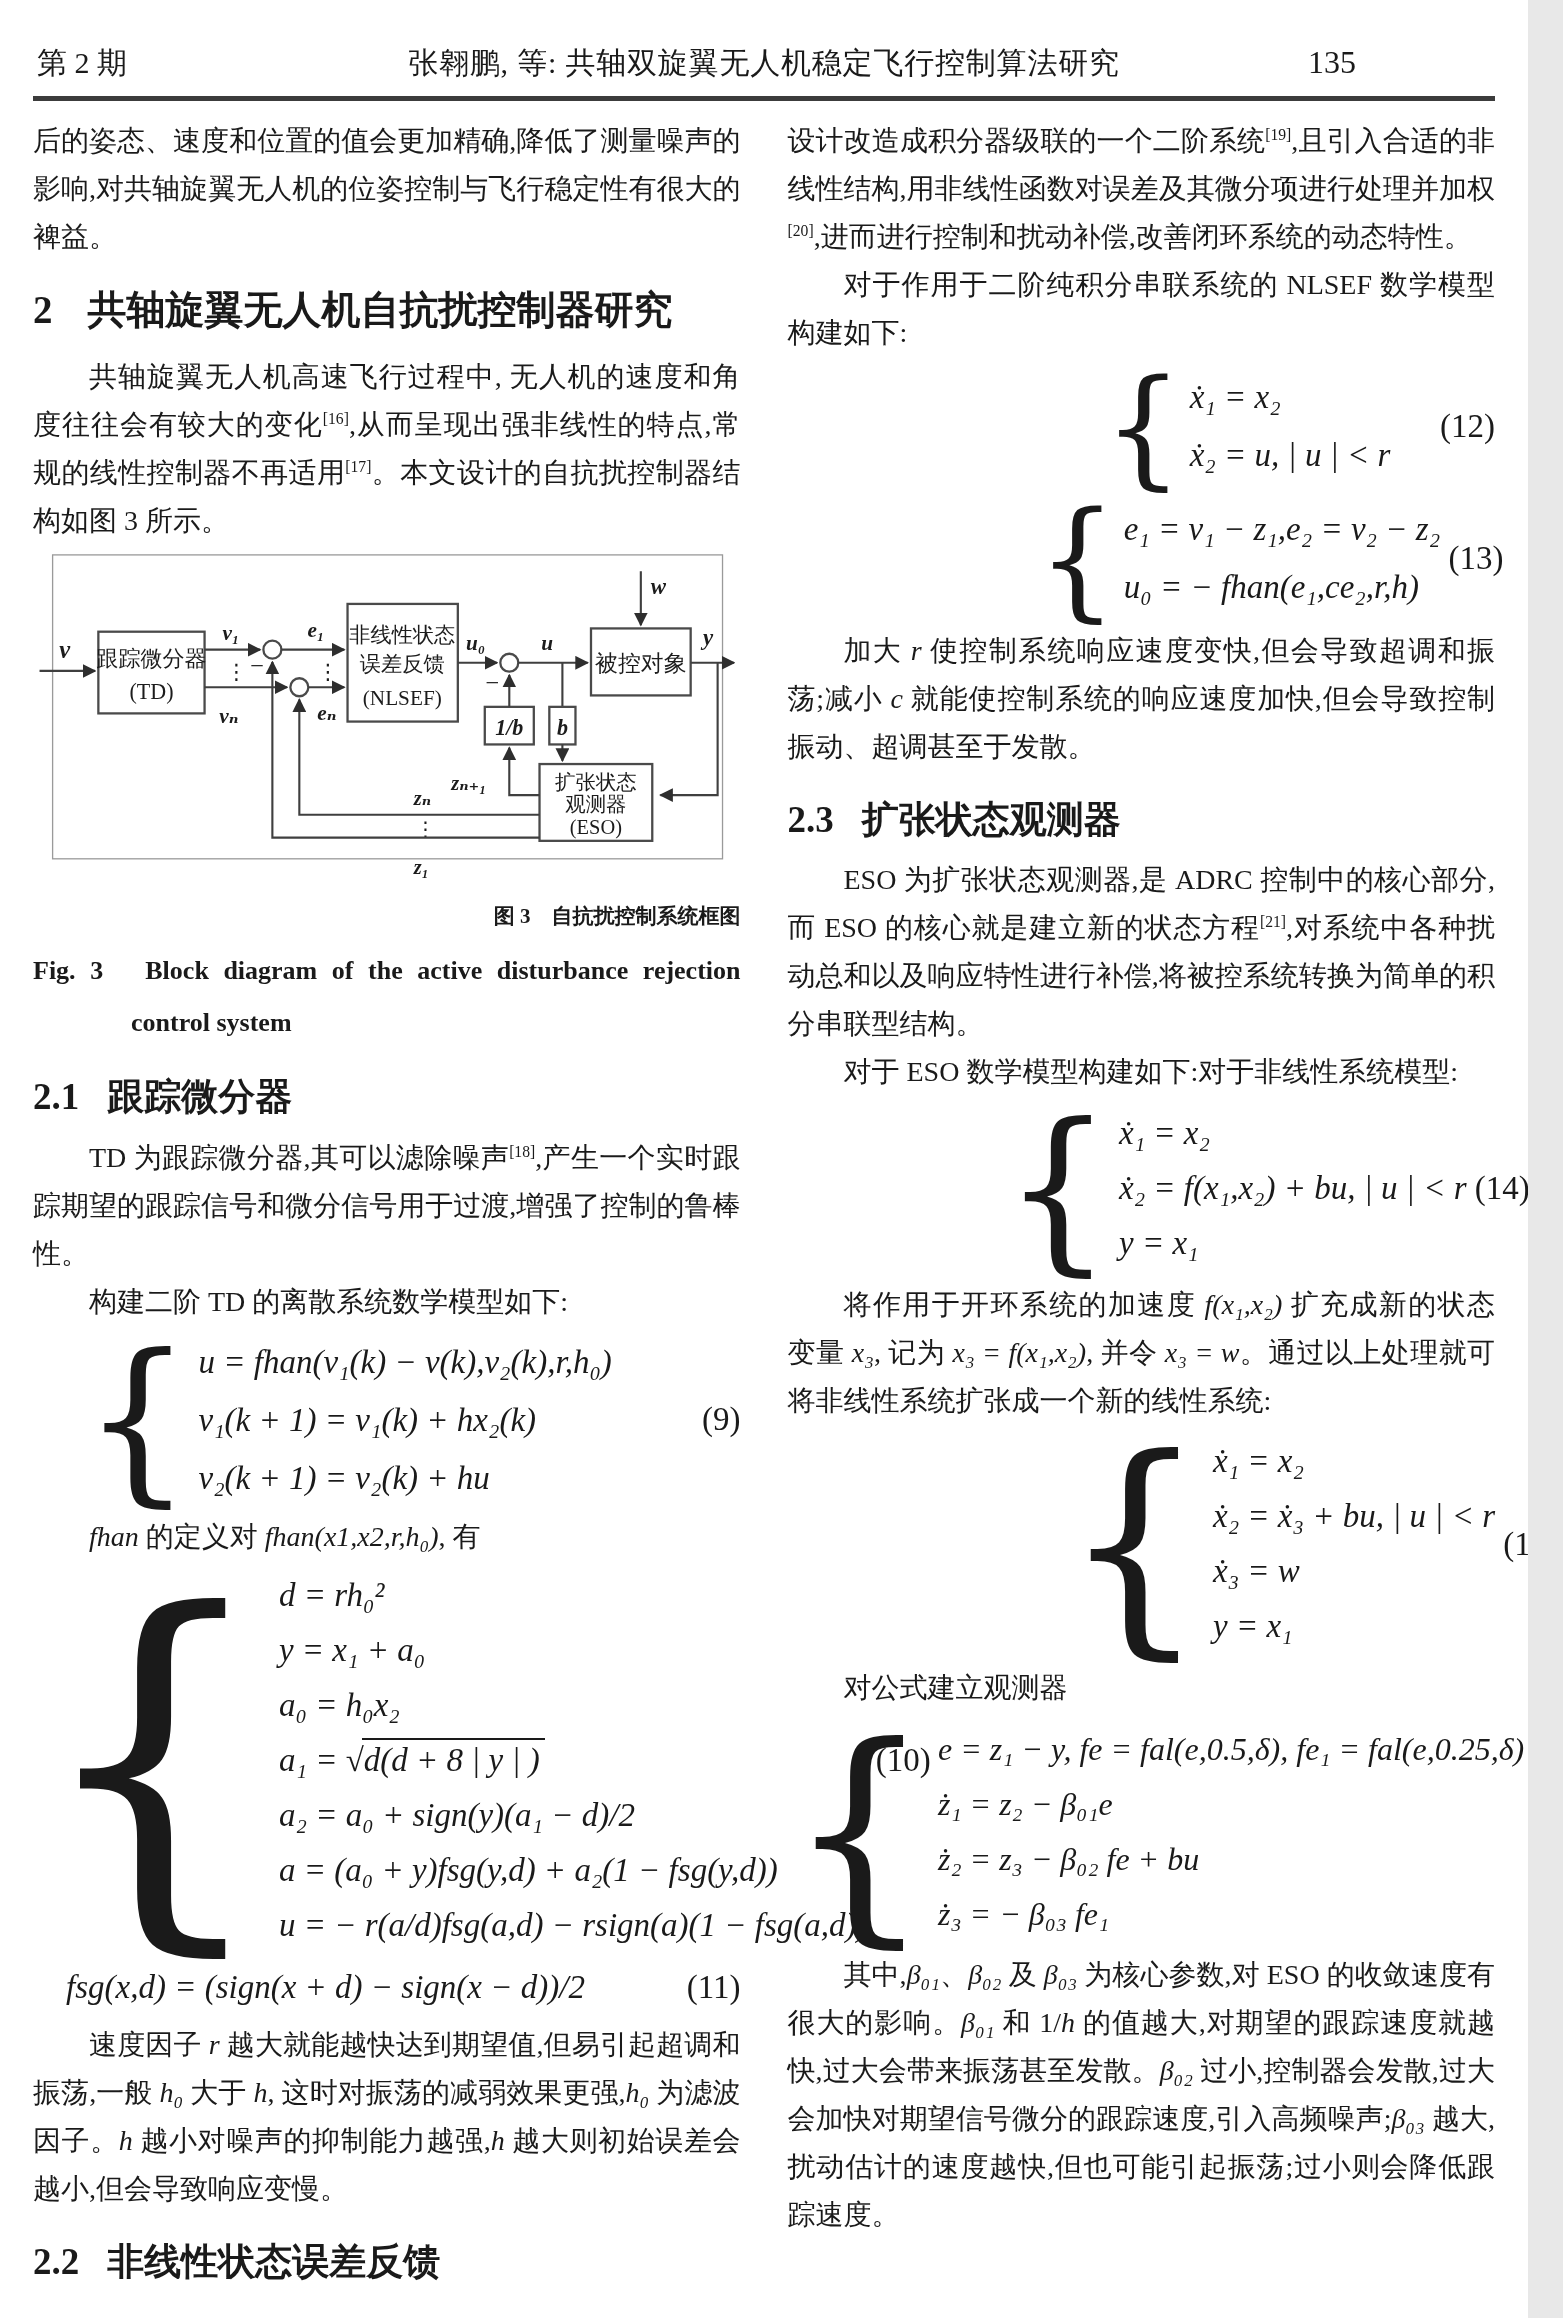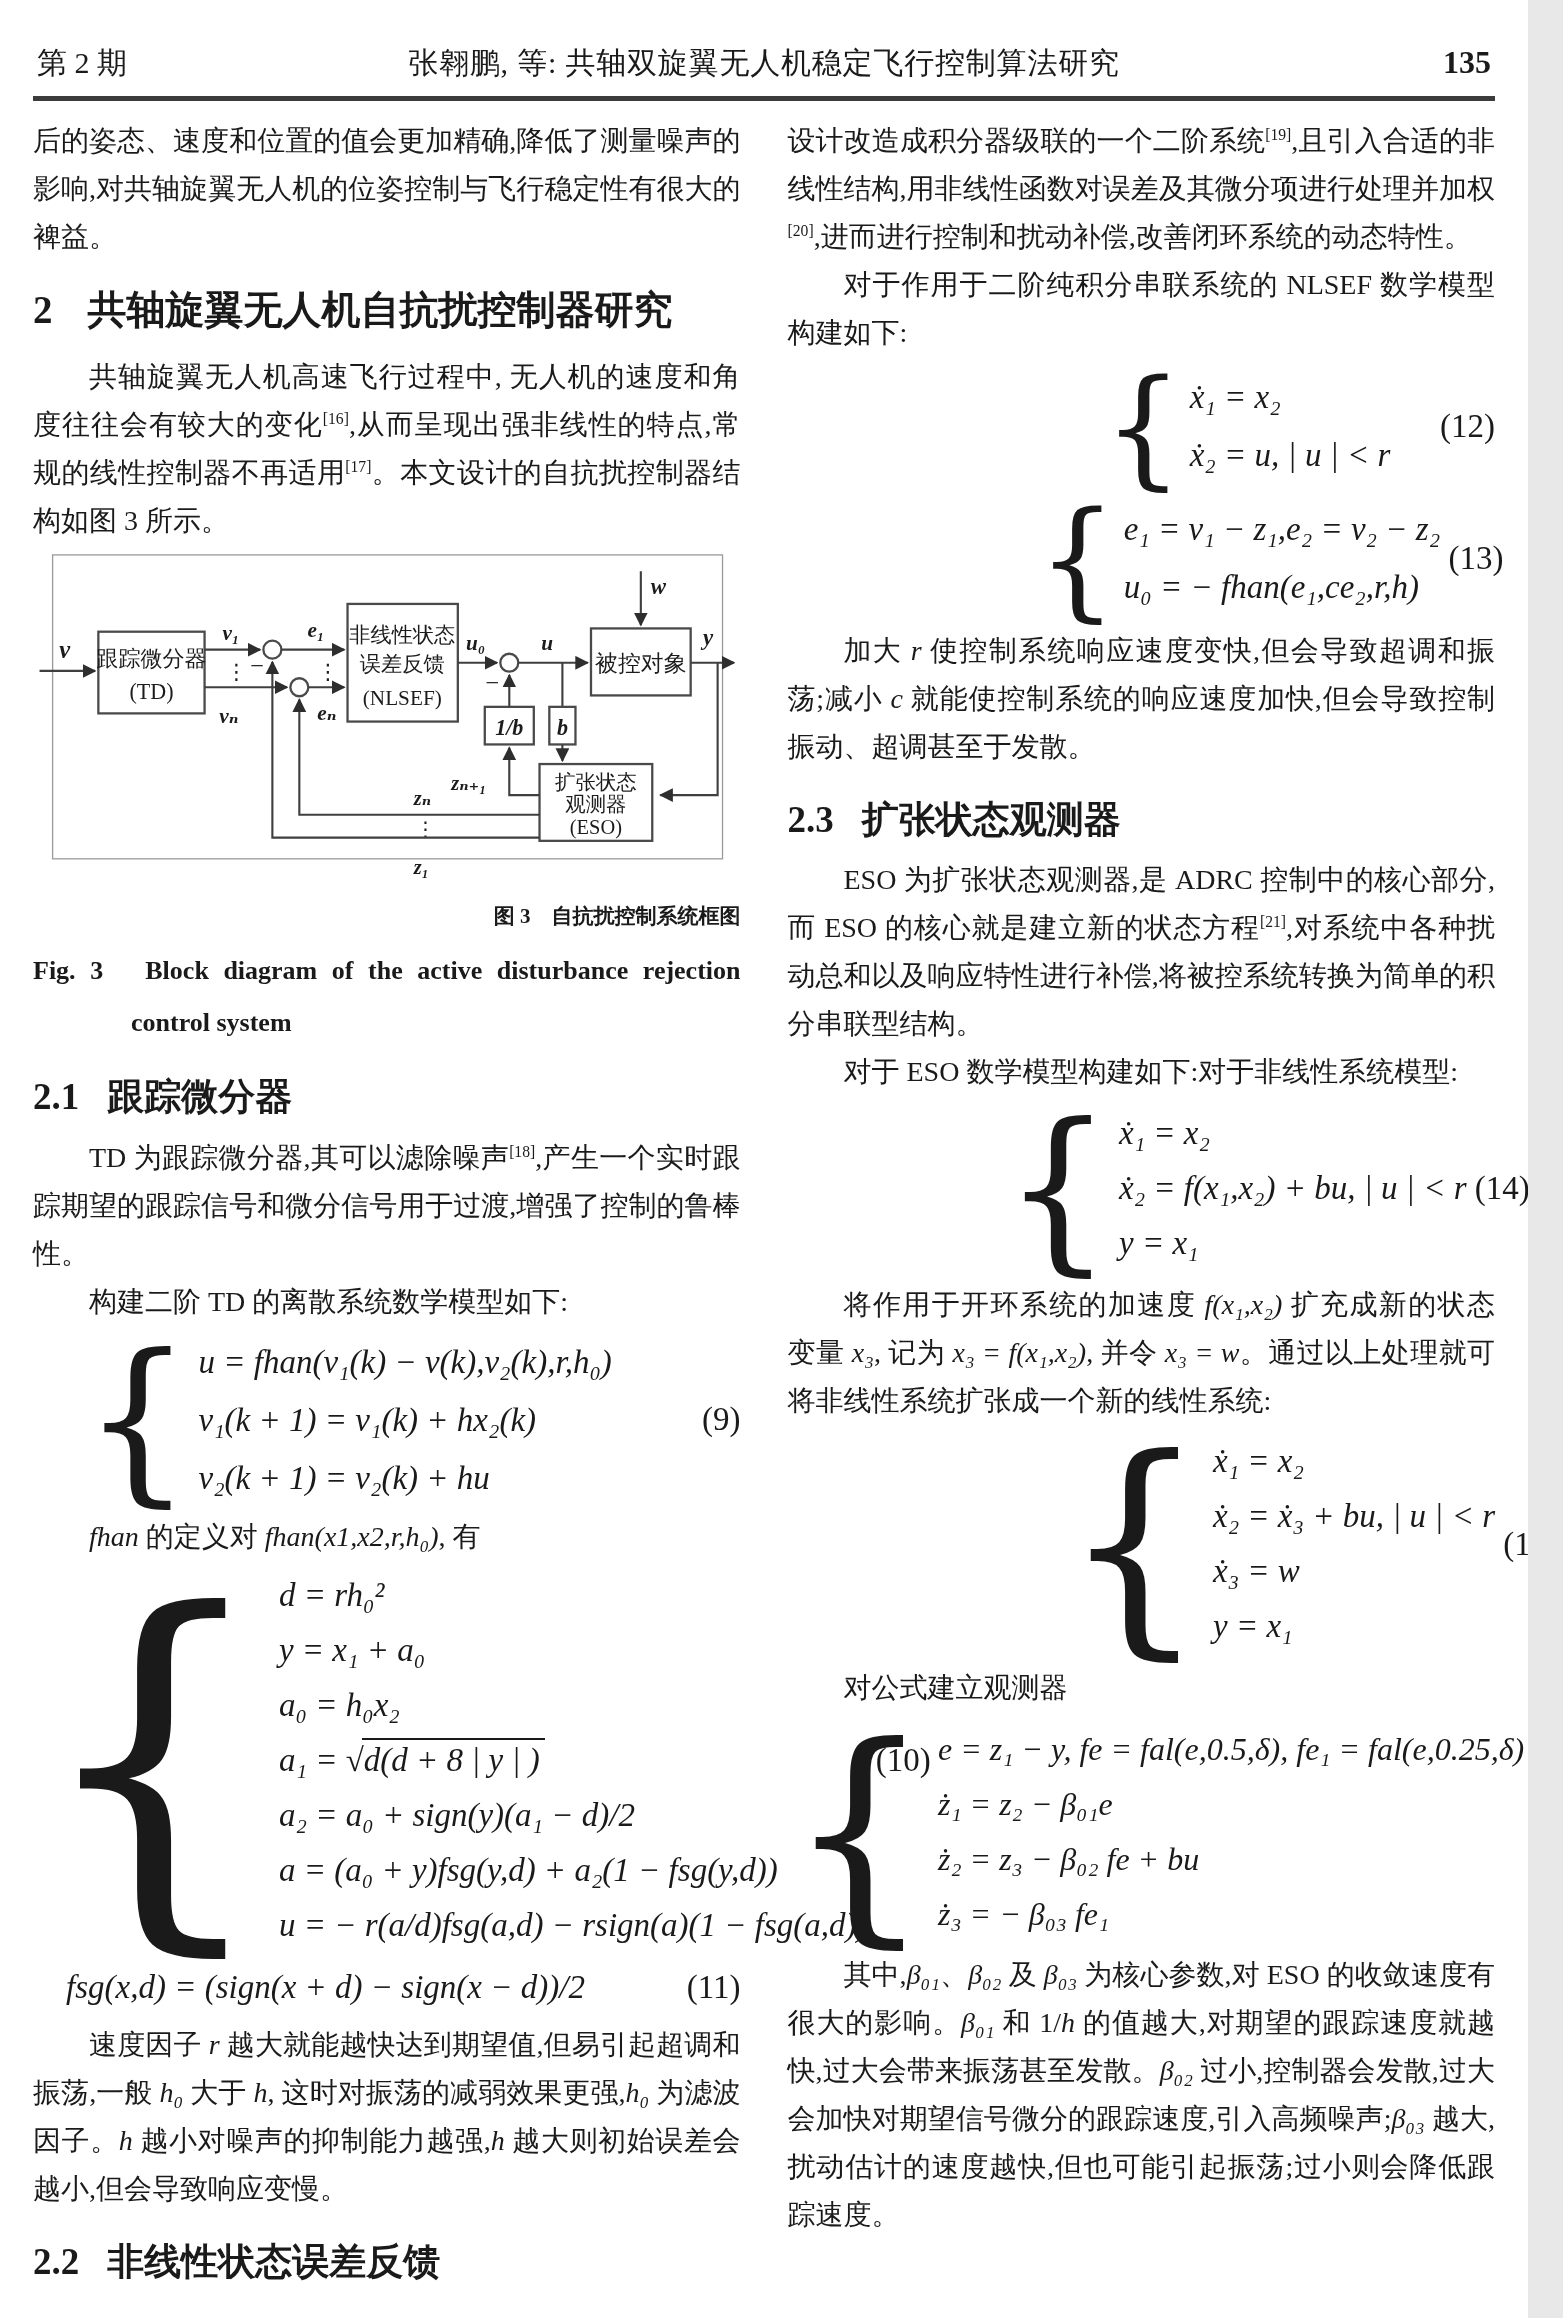--- a/index.html
+++ b/index.html
@@ -5,21 +5,21 @@
   html,body{margin:0;padding:0;background:#e8e8e8;}
   .page{
     width:1528px;height:2319px;background:#ffffff;position:relative;overflow:hidden;
     font-family:"Liberation Serif","DejaVu Serif",serif;color:#1a1a1a;
     box-sizing:border-box;
   }
   
   .hdr{display:flex;align-items:baseline;padding:43px 37px 0 37px;font-size:30px;}
   .hdr .issue{width:183px;}
   .hdr .jtitle{flex:1;text-align:center;letter-spacing:0.8px;}
-  .hdr .pageno{width:183px;text-align:right;font-size:32px;font-weight:bold;}
+  .hdr .pageno{width:183px;font-size:32px;}
   .hdr-rule{margin:11.7px 33px 0 33px;border-bottom:5px solid #3c3c3c;}
   
   .cols{display:flex;gap:47px;padding:16.6px 33px 0 33px;}
   .col{flex:1;min-width:0;}
   p{margin:0;font-size:28px;line-height:48px;text-align:justify;}
   p.ind{text-indent:2em;}
   p sup{font-size:0.56em;vertical-align:super;line-height:0;}
   p i{font-family:"Liberation Serif","DejaVu Serif",serif;}
   .h-sec{display:flex;align-items:baseline;font-weight:bold;font-size:39px;margin:21.6px 0 16.6px 0;}
   .h-sec .num{margin-right:35px;}

